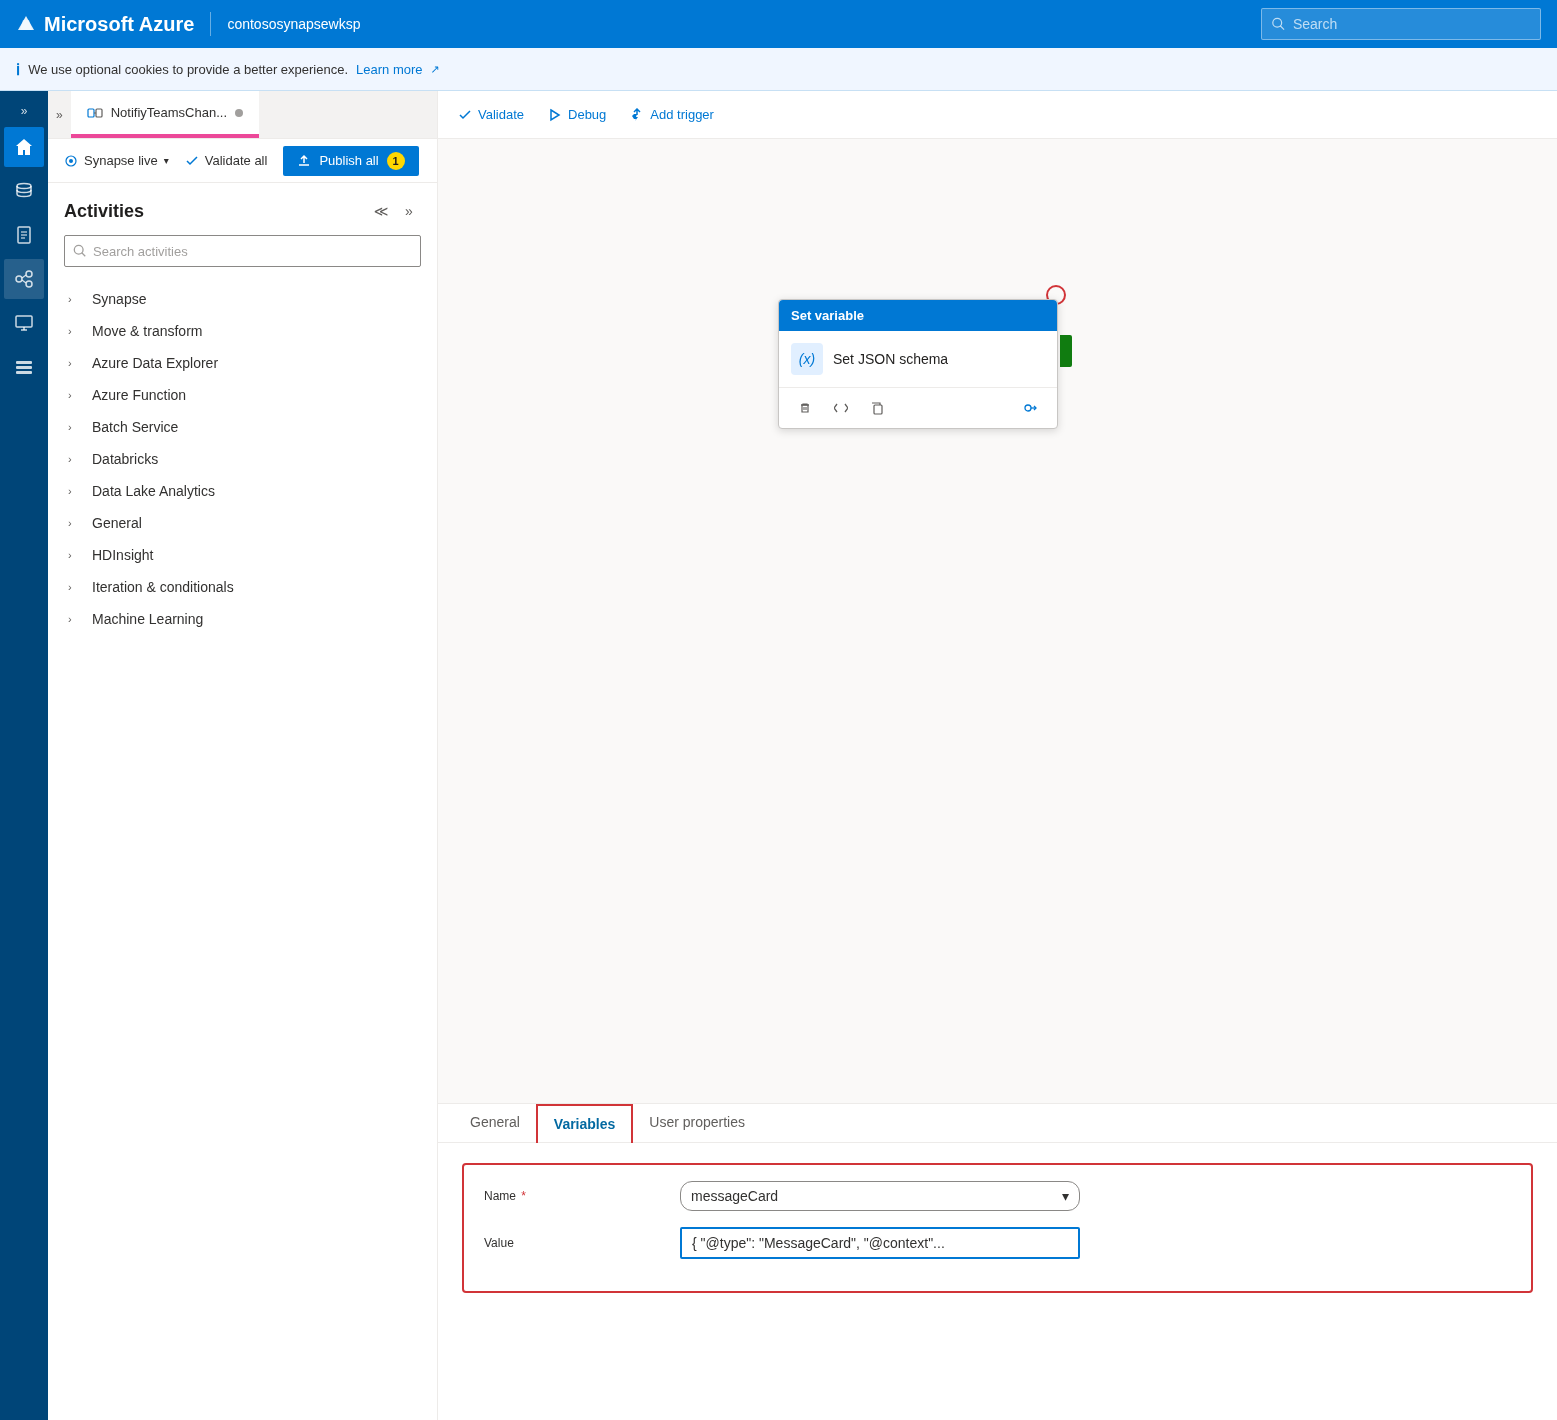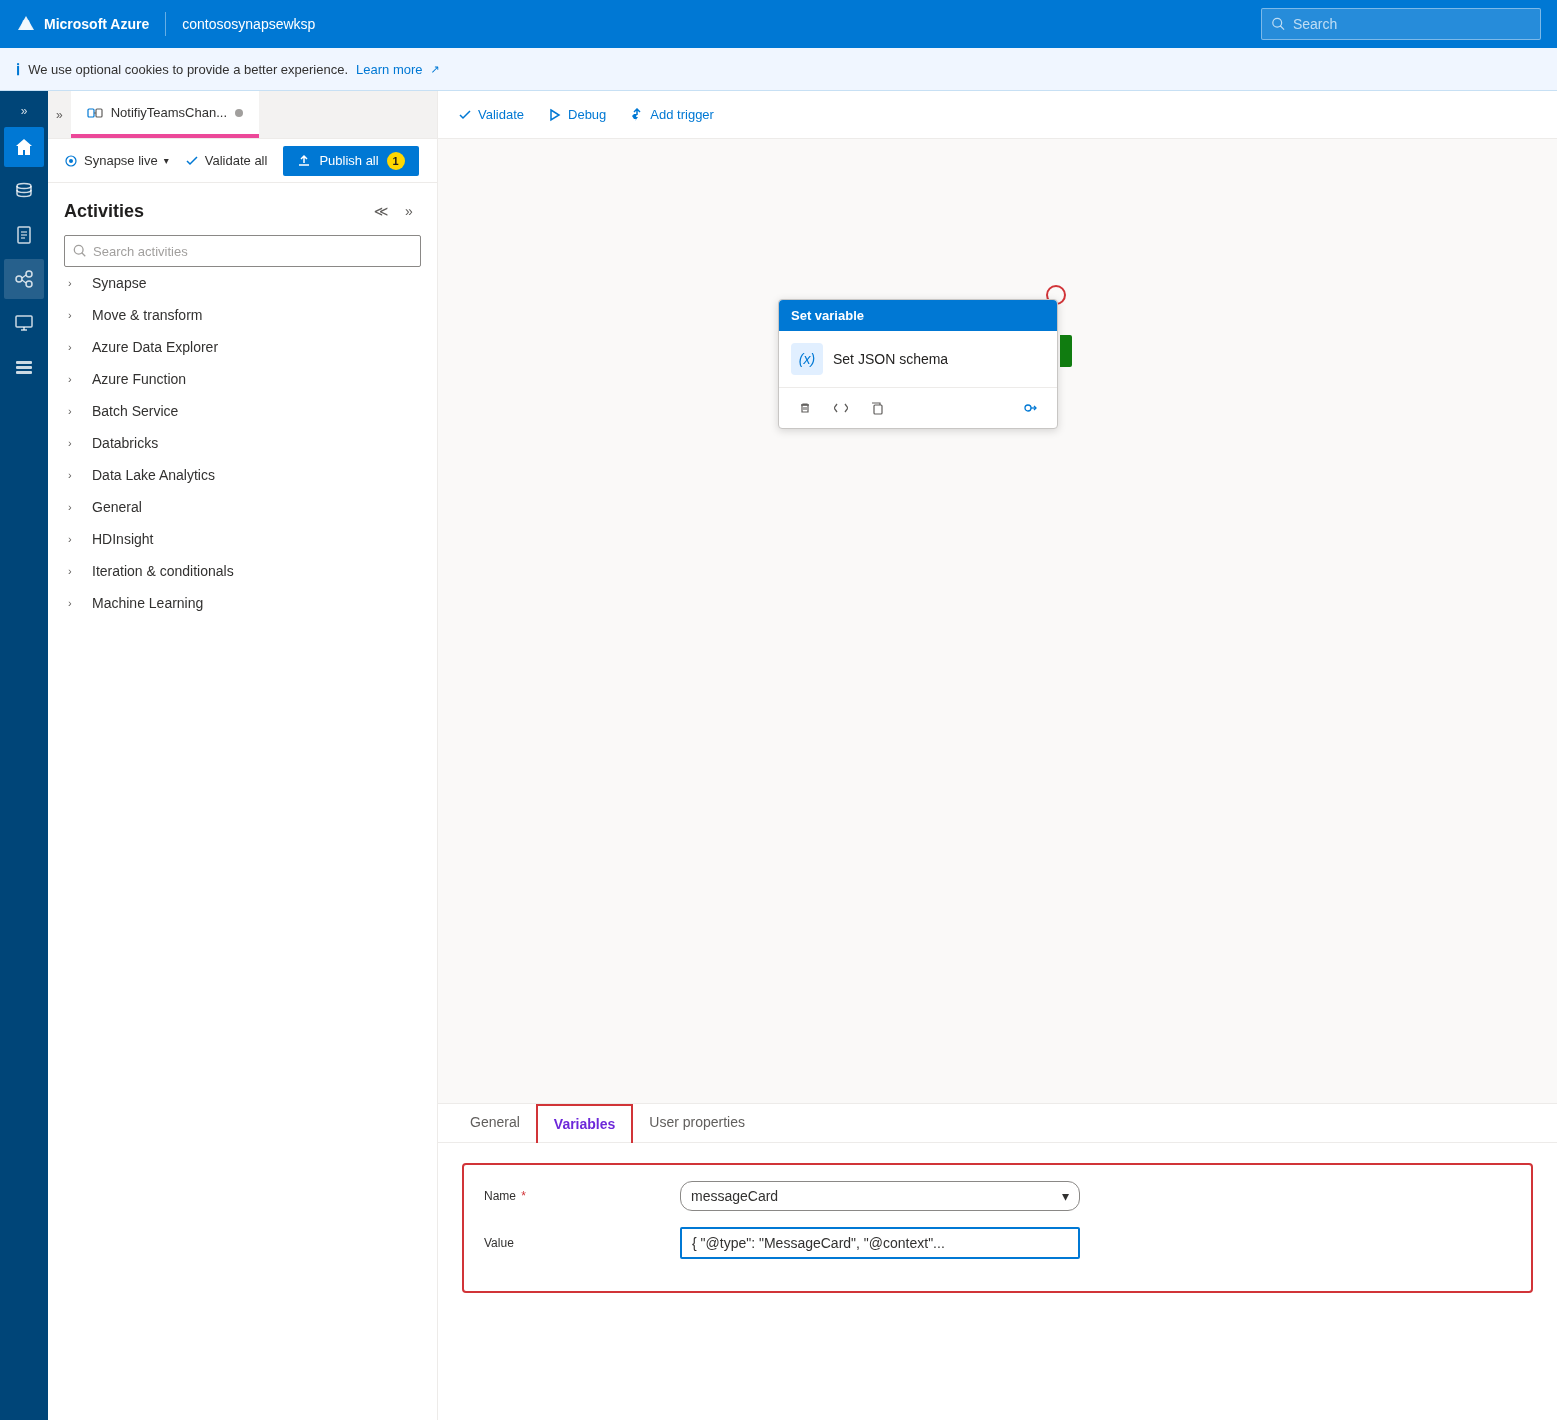--- a/index.html
+++ b/index.html
@@ -10,21 +10,21 @@
       background: #0078d4;
       height: 48px;
       display: flex;
       align-items: center;
       padding: 0 16px;
       gap: 16px;
     }
     .top-bar-brand {
       color: white;
       font-weight: 600;
-      font-size: 14px;
+      font-size: 20px;
       display: flex;
       align-items: center;
       gap: 8px;
     }
     .top-bar-divider {
       width: 1px;
       height: 24px;
       background: rgba(255,255,255,0.4);
     }
     .top-bar-workspace {
@@ -179,20 +179,21 @@
 
     
     .search-box {
       border: 1px solid #8a8886;
       border-radius: 2px;
       display: flex;
       align-items: center;
       padding: 0 8px;
       gap: 6px;
       height: 32px;
+      margin-bottom: 16px;
     }
     .search-box input {
       border: none;
       outline: none;
       font-size: 13px;
       color: #323130;
       flex: 1;
     }
     .search-box input::placeholder { color: #a19f9d; }
 
@@ -367,21 +368,21 @@
     .bottom-tab {
       padding: 10px 16px;
       font-size: 14px;
       color: #605e5c;
       cursor: pointer;
       border-bottom: 2px solid transparent;
     }
     .bottom-tab-outlined {
       padding: 10px 16px;
       font-size: 14px;
-      color: #6d28d9;
+      color: #0369a1;
       cursor: pointer;
       border: 2px solid #d13438;
       border-bottom: none;
       font-weight: 600;
       margin-bottom: -1px;
     }
 
     
     .form-area {
       padding: 20px 24px;

